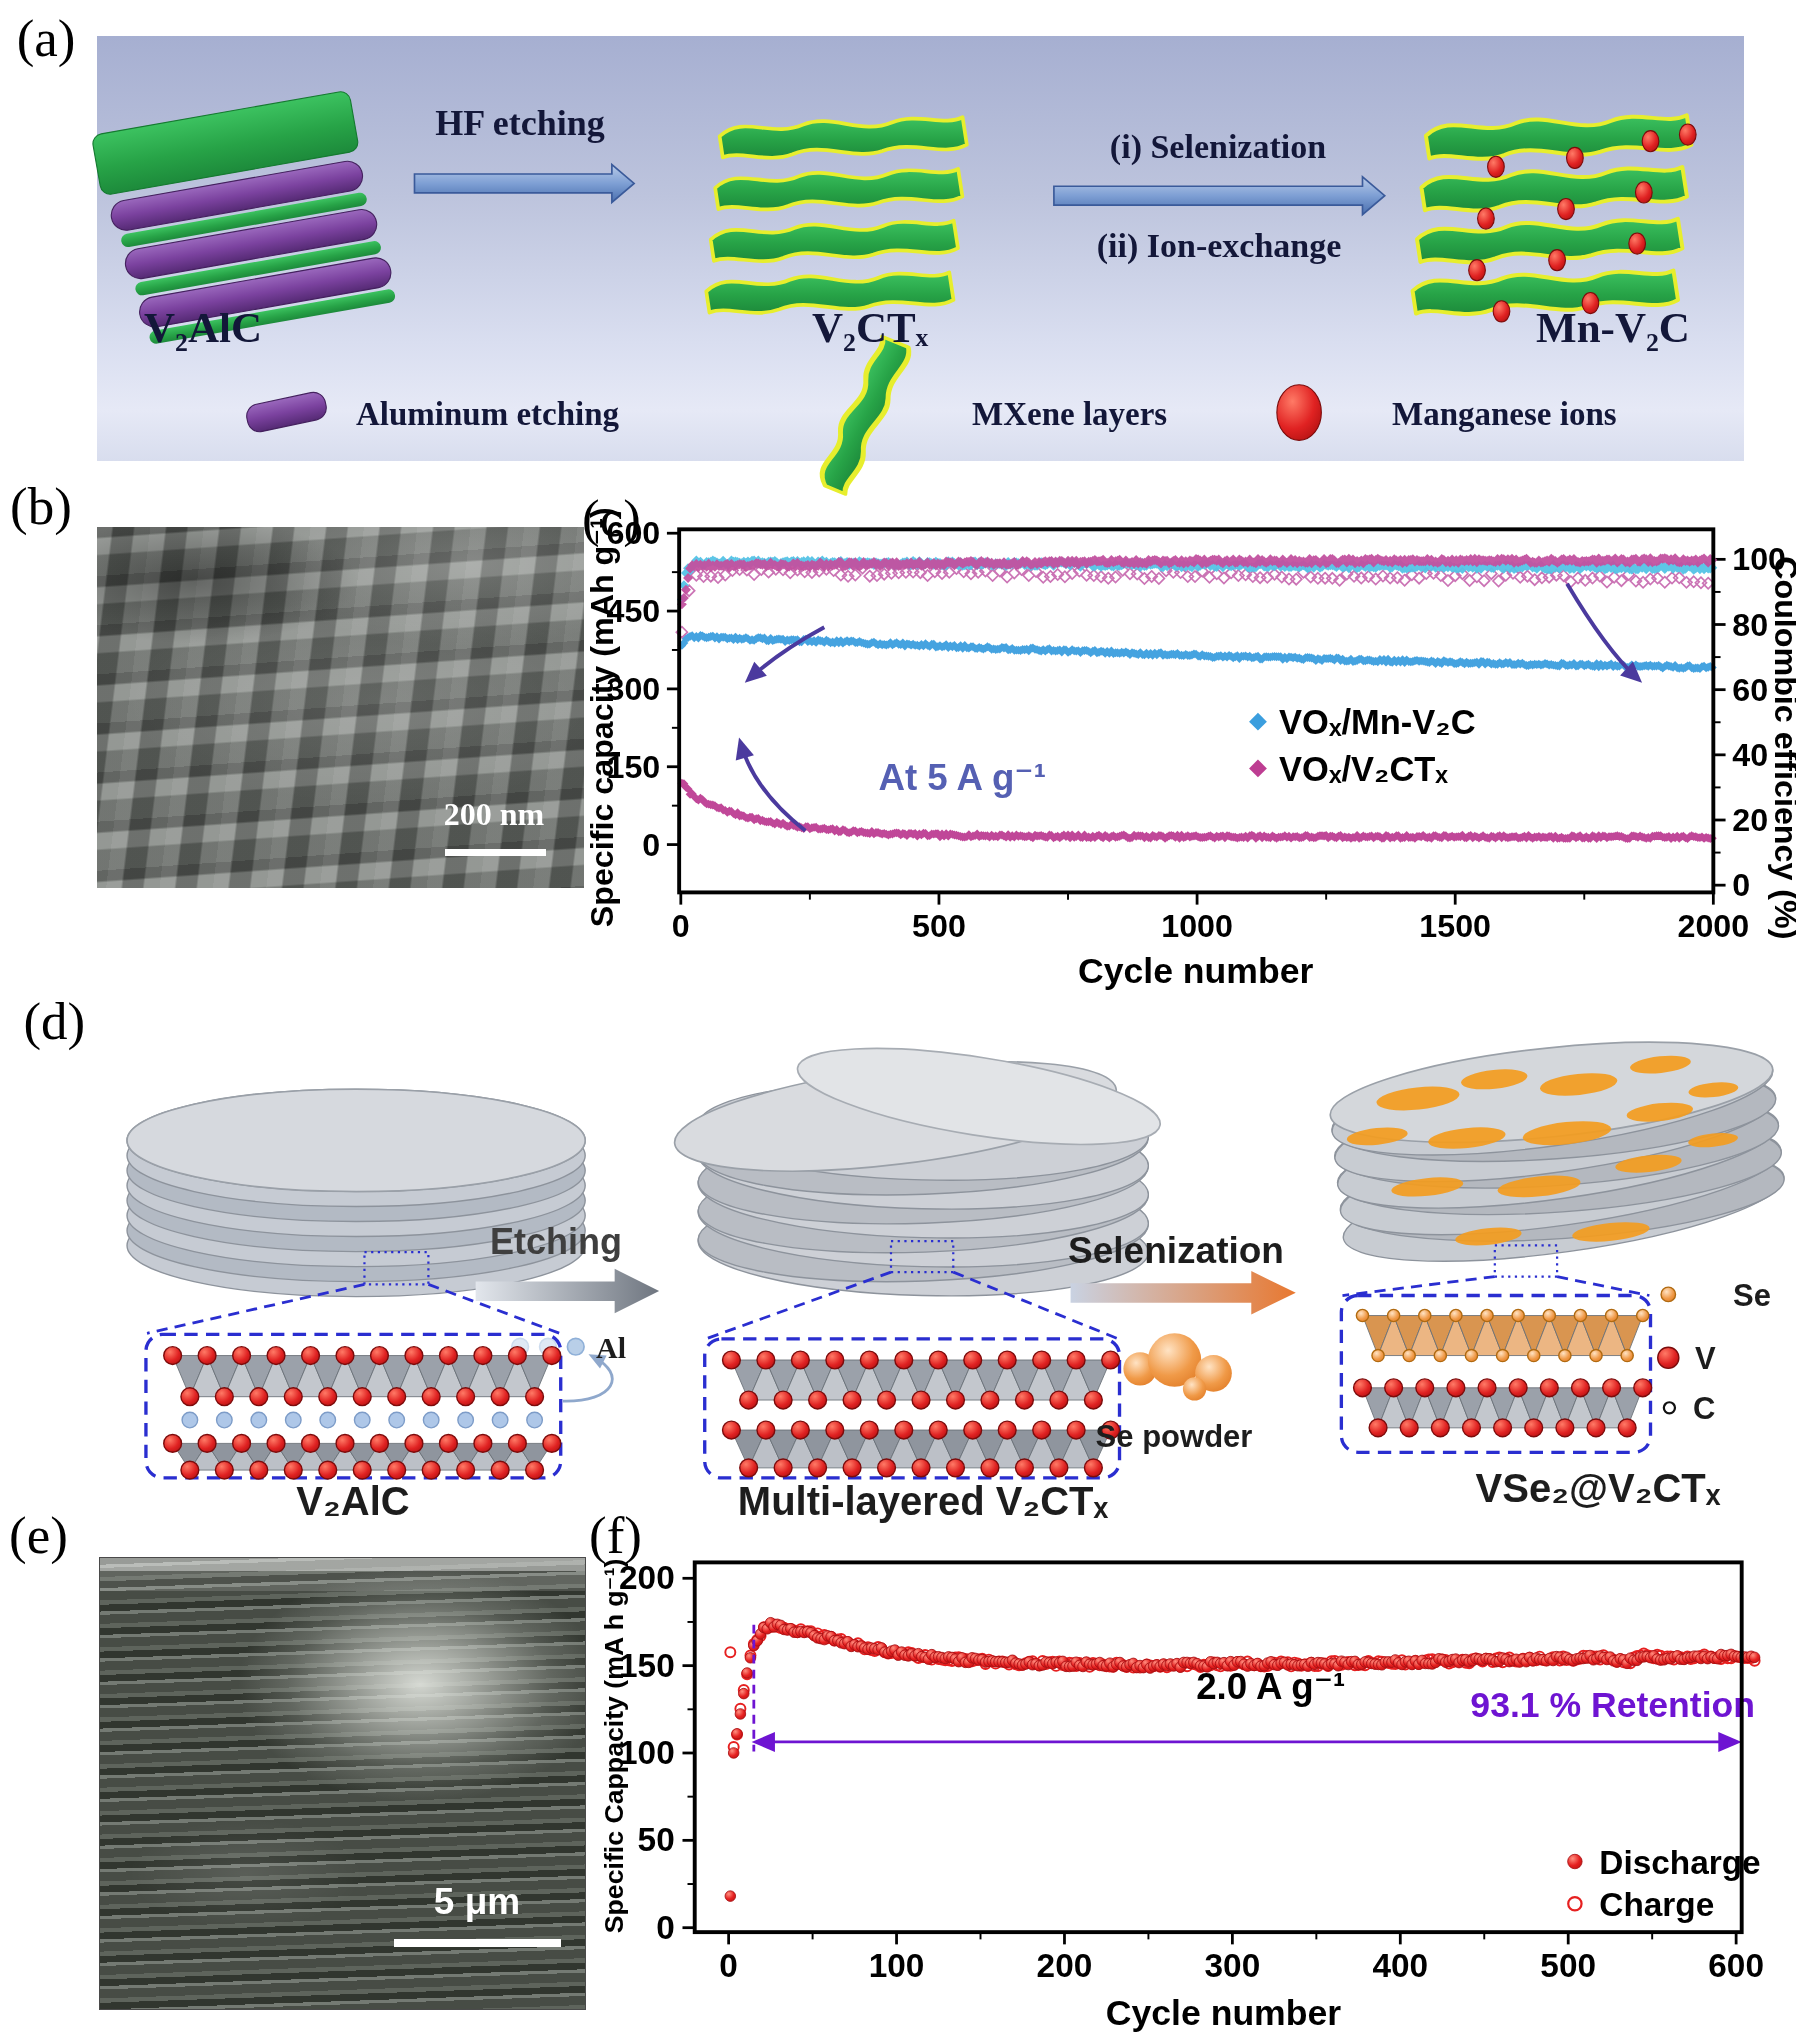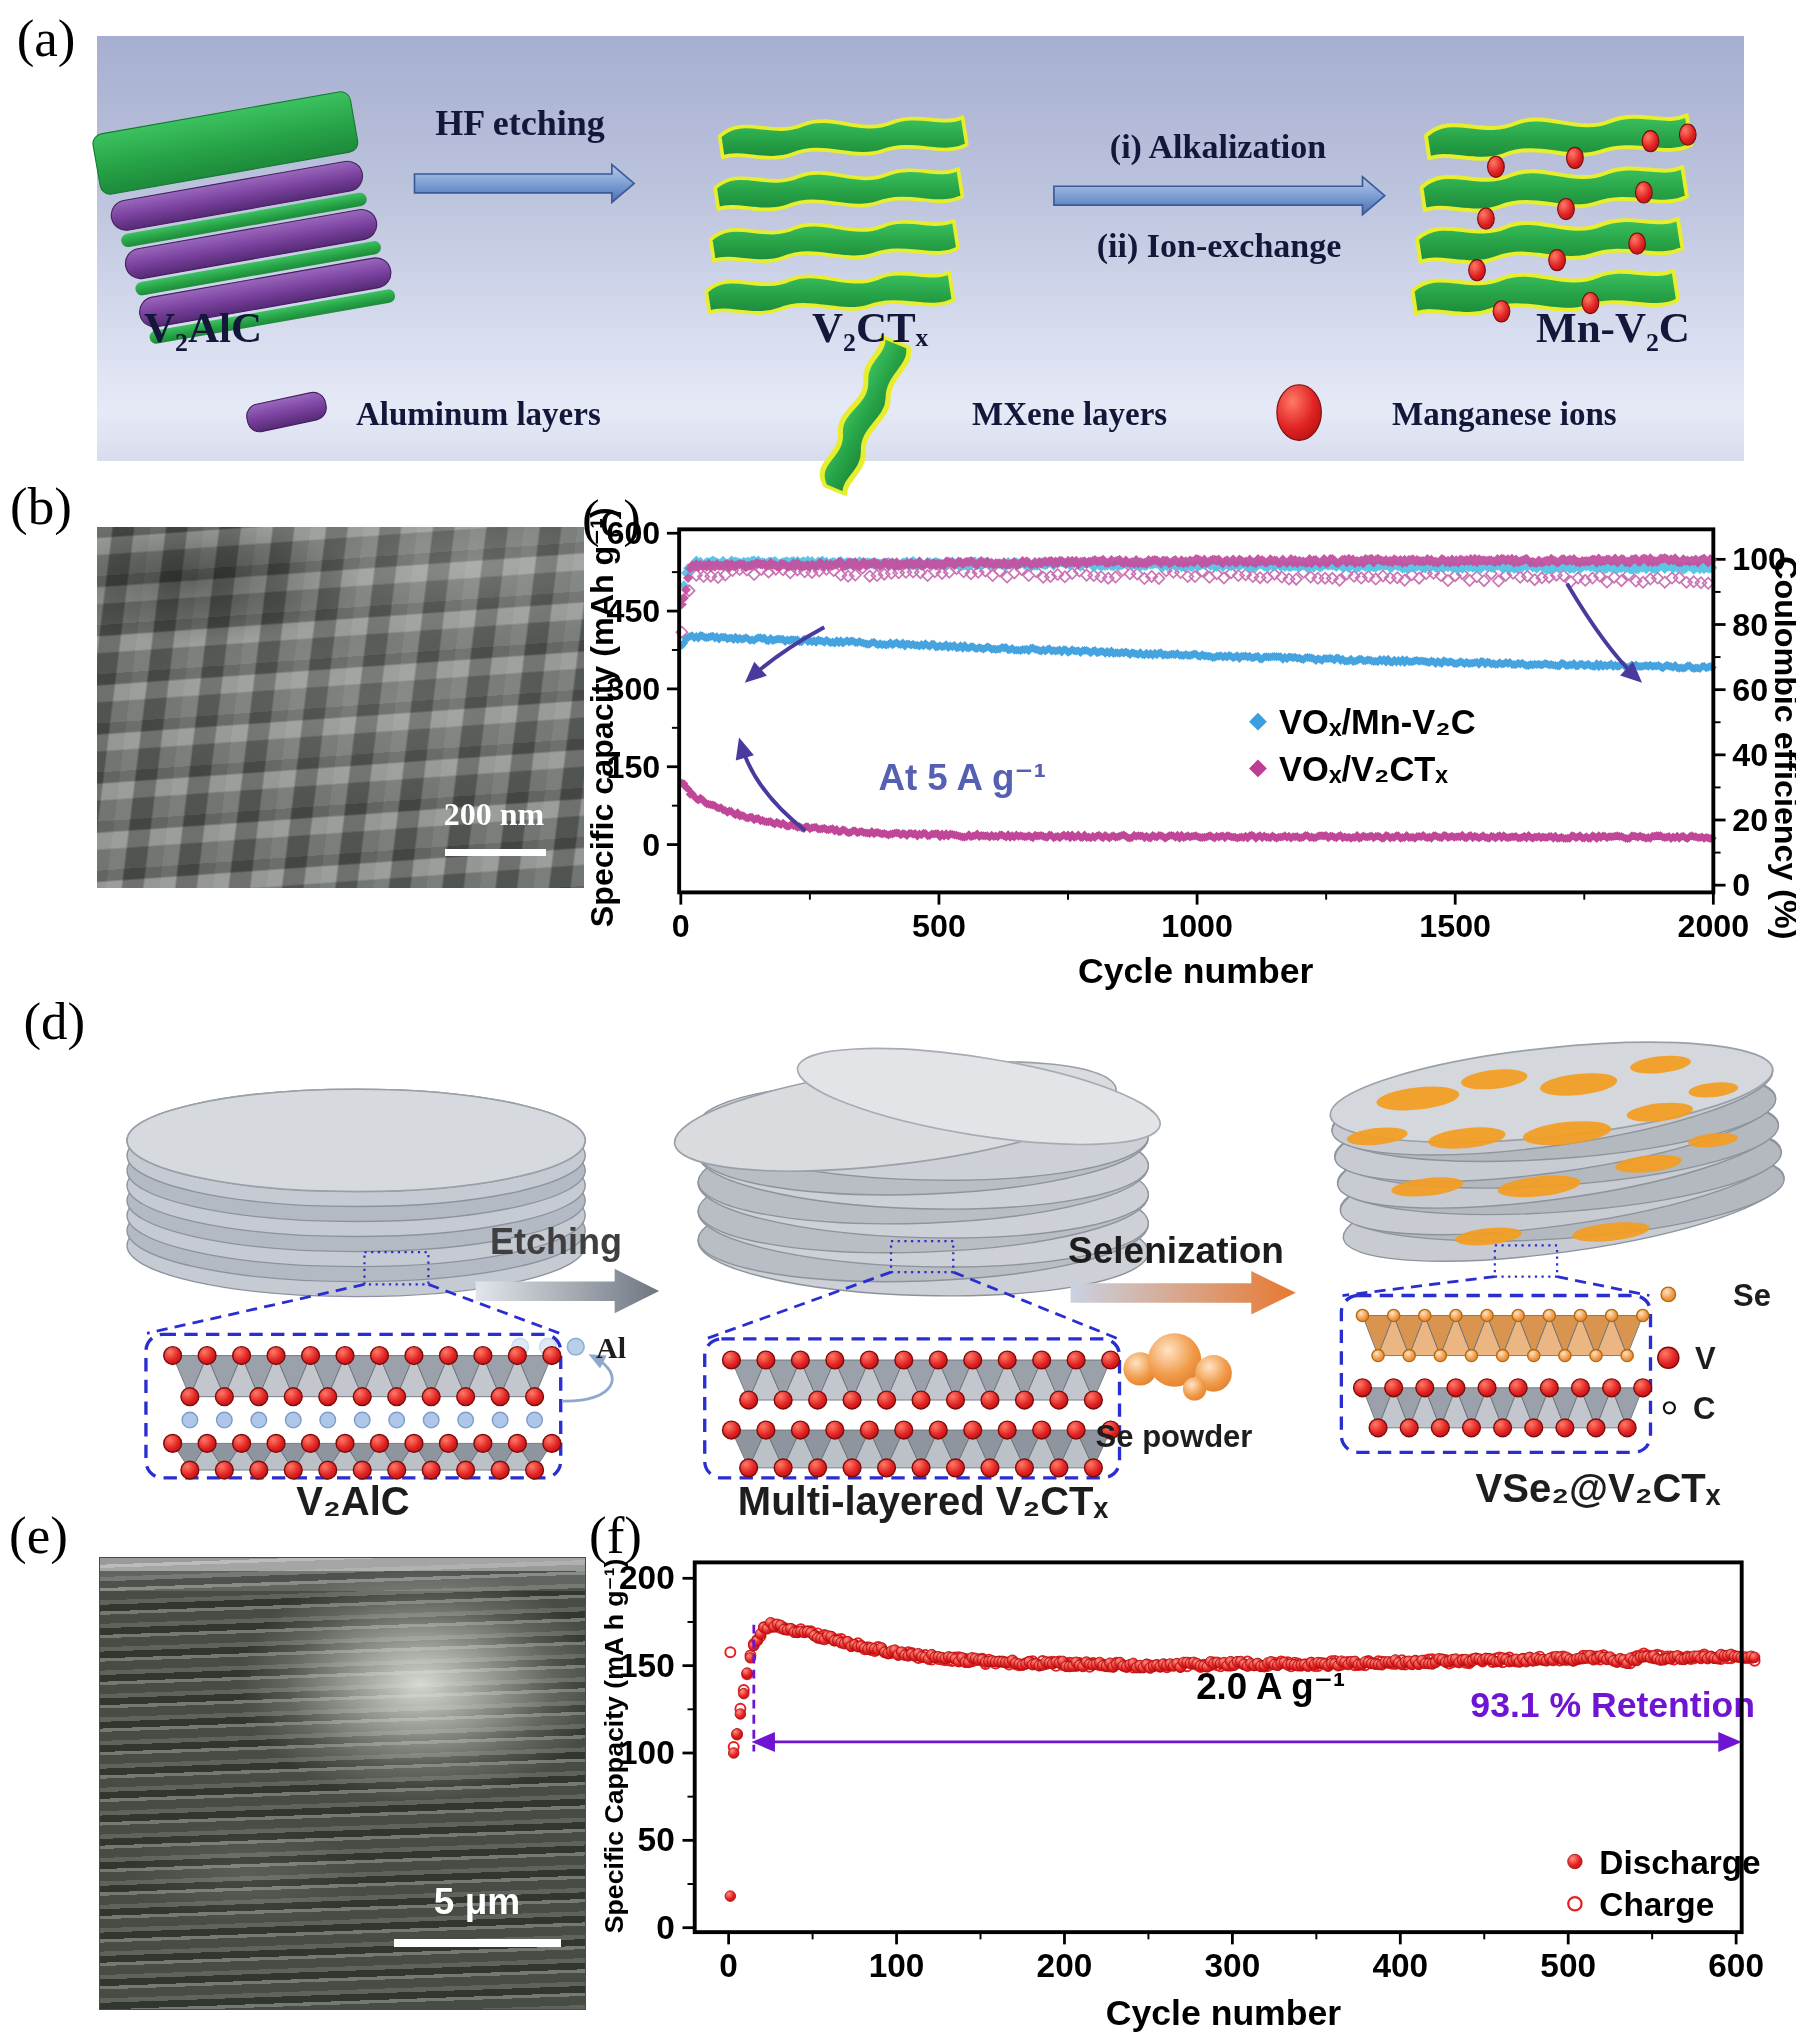--- a/index.html
+++ b/index.html
@@ -1215,26 +1215,26 @@
   </svg>
 
   <div class="abs plabel" style="left:16.7px;top:7.8px;">(a)</div>
   <div class="abs plabel" style="left:10px;top:476px;">(b)</div>
   <div class="abs plabel" style="left:582px;top:488px;">(c)</div>
   <div class="abs plabel" style="left:23.4px;top:991px;">(d)</div>
   <div class="abs plabel" style="left:9px;top:1505px;">(e)</div>
   <div class="abs plabel" style="left:589px;top:1505px;">(f)</div>
 
   <div class="abs ctr serif a-txt" style="left:520px;top:102px;font-size:36px;">HF etching</div>
-  <div class="abs ctr serif a-txt" style="left:1218px;top:128px;font-size:34px;">(i) Alkalization</div>
+  <div class="abs ctr serif a-txt" style="left:1218px;top:128px;font-size:34px;">(i) Selenization</div>
   <div class="abs ctr serif a-txt" style="left:1219px;top:227px;font-size:34px;">(ii) Ion-exchange</div>
   <div class="abs ctr serif a-txt" style="left:203px;top:303px;font-size:43px;">V₂AlC</div>
   <div class="abs ctr serif a-txt" style="left:870px;top:303px;font-size:43px;">V₂CTₓ</div>
   <div class="abs ctr serif a-txt" style="left:1613px;top:303px;font-size:43px;">Mn-V₂C</div>
-  <div class="abs serif a-txt" style="left:356px;top:396px;font-size:33px;">Aluminum layers</div>
+  <div class="abs serif a-txt" style="left:356px;top:396px;font-size:33px;">Aluminum etching</div>
   <div class="abs serif a-txt" style="left:972px;top:396px;font-size:33px;">MXene layers</div>
   <div class="abs serif a-txt" style="left:1364px;top:396px;font-size:33px;margin-left:28px;">Manganese ions</div>
 
   <div class="abs ctr serif" style="left:494px;top:796px;font-size:32px;font-weight:bold;color:#fff;">200 nm</div>
   <div class="abs scalebar-b"></div>
   <div class="abs ctr sans" style="left:477px;top:1881px;font-size:37px;font-weight:bold;color:#fff;">5 μm</div>
   <div class="abs scalebar-e"></div>
 
   <div class="abs ctr sans d-txt" style="left:556px;top:1221px;font-size:36px;color:#3f3f3f;">Etching</div>
   <div class="abs ctr sans d-txt" style="left:1176px;top:1230px;font-size:37px;">Selenization</div>

